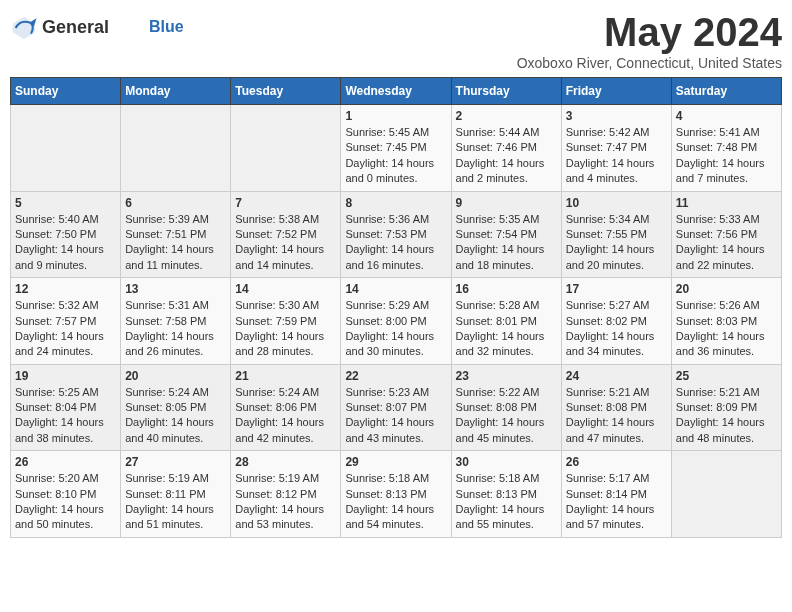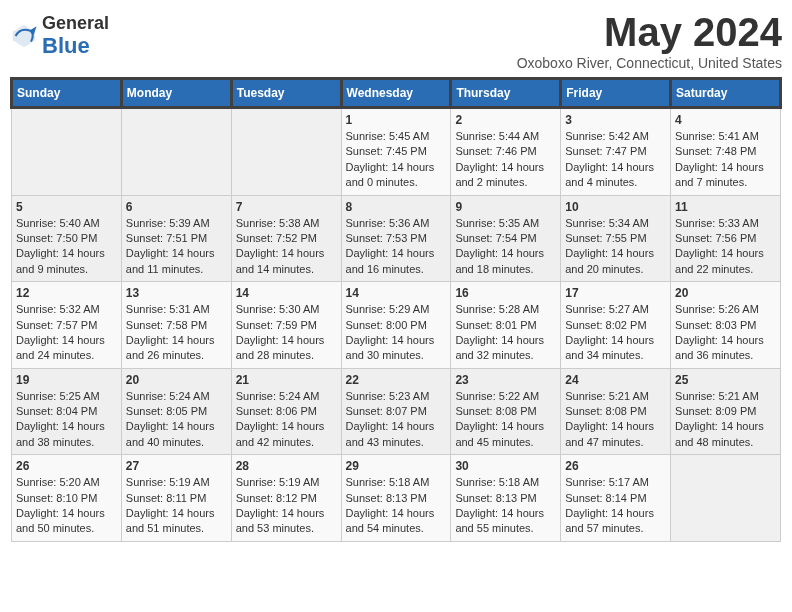--- a/index.html
+++ b/index.html
@@ -16,30 +16,31 @@
       align-items: flex-start;
       margin-bottom: 6px;
     }
     .logo {
       display: flex;
       align-items: center;
       margin-top: 4px;
     }
     .logo-text {
       display: flex;
-      flex-direction: column;
+      flex-direction: row;
       line-height: 1.1;
+      gap: 40px;
     }
     .logo-general {
       font-size: 18px;
       font-weight: bold;
       color: #333;
     }
     .logo-blue {
-      font-size: 22px;
+      font-size: 16px;
       font-weight: bold;
       color: #2a6db5;
     }
     .logo-icon {
       width: 28px;
       height: 28px;
       margin-right: 4px;
     }
     .title-area {
       text-align: right;
@@ -59,21 +60,21 @@
       border-collapse: collapse;
       table-layout: fixed;
     }
     thead tr th {
       background-color: #2a6db5;
       color: #fff;
       font-size: 12px;
       font-weight: bold;
       padding: 6px 4px;
       text-align: left;
-      border: 3px solid #404040;
+      border: 1px solid #404040;
     }
     tbody tr td {
       border: 1px solid #ccc;
       vertical-align: top;
       padding: 4px 4px;
       font-size: 10px;
       color: #333;
       height: 82px;
       background: #fff;
     }

